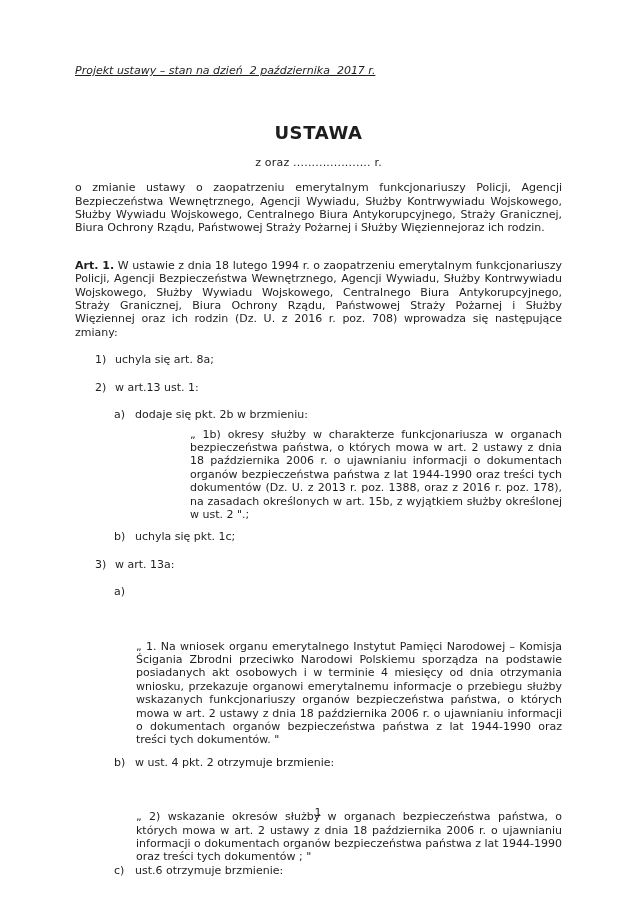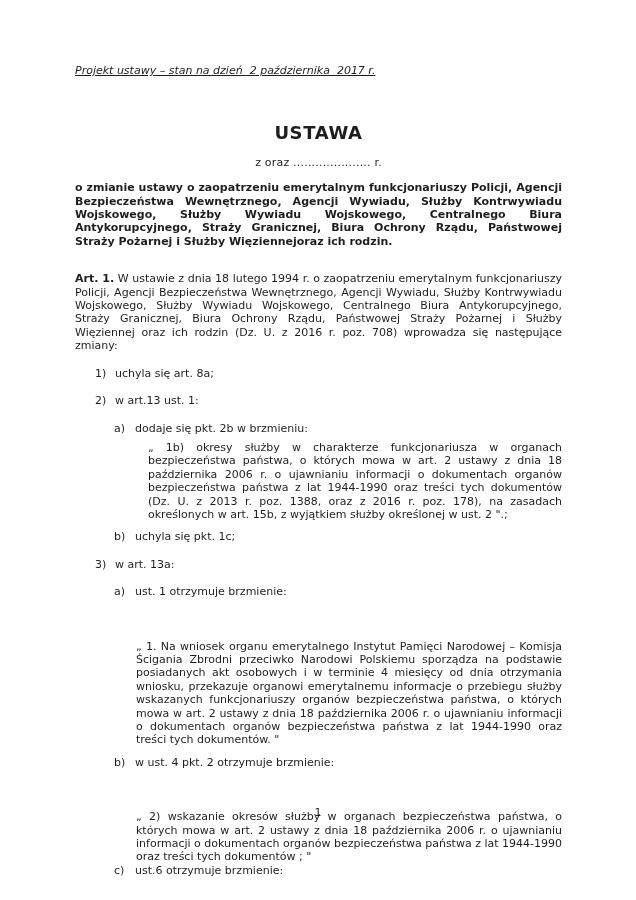--- a/index.html
+++ b/index.html
@@ -29,41 +29,41 @@
     font-size: 18px;
     letter-spacing: 0.6px;
     margin-top: 49px;
   }
   .date-line {
     text-align: center;
     margin-top: 16px;
     letter-spacing: 0.2px;
   }
   .subject {
-    font-weight: bold;
+    font-weight: normal;
     text-align: justify;
     margin-top: 12px;
   }
   .art1 {
     text-align: justify;
     margin-top: 24px;
   }
   .b { font-weight: bold; }
   .item { display: flex; margin-top: 14px; }
   .item .marker { flex: 0 0 auto; }
   .item .txt { flex: 1 1 auto; text-align: justify; }
   .l1 { padding-left: 20px; }
   .l1 .marker { width: 20px; }
   .l2 { padding-left: 39px; }
   .l2 .marker { width: 21px; }
   .quote {
     text-align: justify;
     margin-top: 6px;
   }
-  .q-deep { margin-left: 73px; }
+  .q-deep { margin-left: 115px; }
   .q-mid  { margin-left: 61px; margin-top: 41px; }
   .after-quote { margin-top: 9px; }
   .no-gap { margin-top: 0; }
   .page-number {
     position: absolute;
     top: 806px; left: 0;
     width: 636px;
     text-align: center;
   }
 </style>
@@ -104,21 +104,20 @@
     <div class="txt">uchyla się pkt. 1c;</div>
   </div>
 
   <div class="item l1">
     <span class="marker">3)</span>
     <div class="txt">w art. 13a:</div>
   </div>
 
   <div class="item l2">
     <span class="marker">a)</span>
-    <div class="txt">ust. 1 otrzymuje brzmienie:</div>
   </div>
 
   <div class="quote q-mid">„ 1. Na wniosek organu emerytalnego Instytut Pamięci Narodowej – Komisja Ścigania Zbrodni przeciwko Narodowi Polskiemu sporządza na podstawie posiadanych akt osobowych i w terminie 4 miesięcy od dnia otrzymania wniosku, przekazuje organowi emerytalnemu informacje o przebiegu służby wskazanych funkcjonariuszy organów bezpieczeństwa państwa, o których mowa w art. 2 ustawy z dnia 18 października 2006 r. o ujawnianiu informacji o dokumentach organów bezpieczeństwa państwa z lat 1944-1990 oraz treści tych dokumentów. "</div>
 
   <div class="item l2 after-quote">
     <span class="marker">b)</span>
     <div class="txt">w ust. 4 pkt. 2 otrzymuje brzmienie:</div>
   </div>
 
   <div class="quote q-mid">„ 2) wskazanie okresów służby w organach bezpieczeństwa państwa, o których mowa w art. 2 ustawy z dnia 18 października 2006 r. o ujawnianiu informacji o dokumentach organów bezpieczeństwa państwa z lat 1944-1990 oraz treści tych dokumentów ; "</div>

